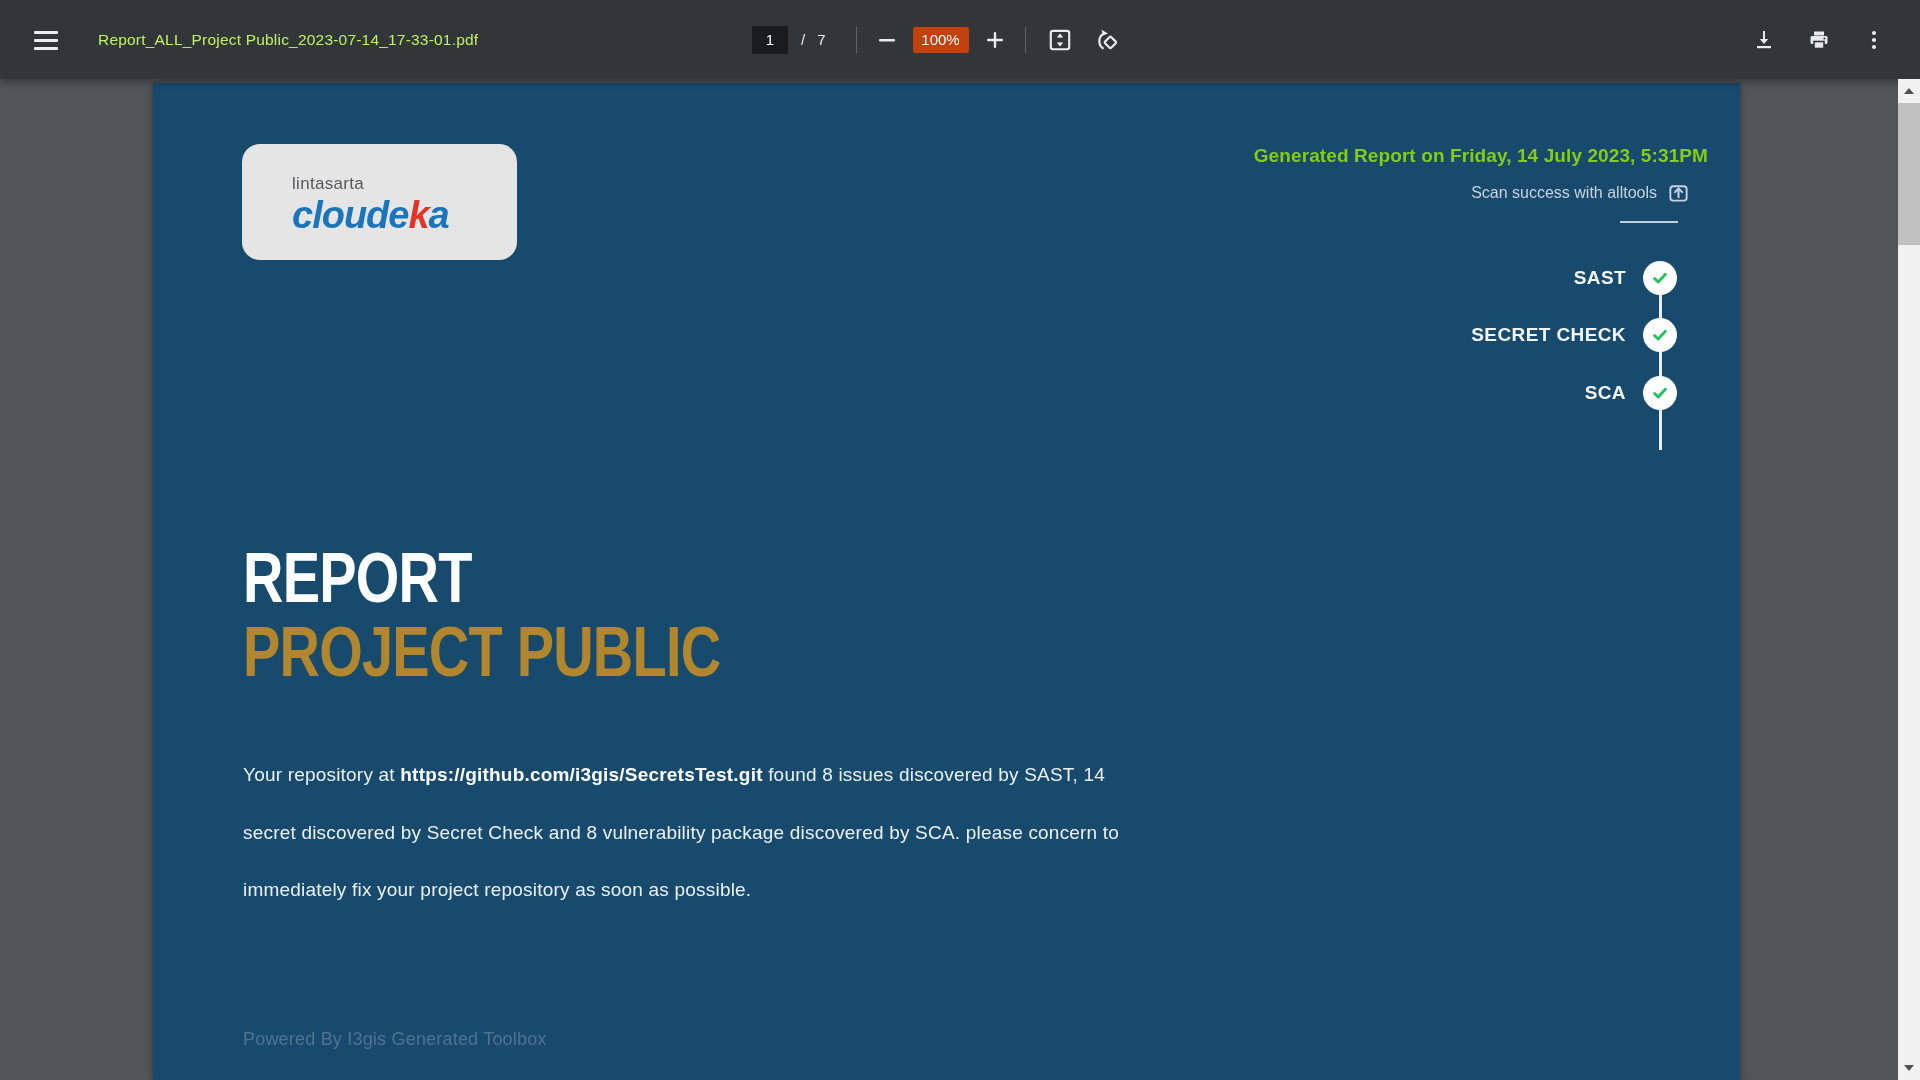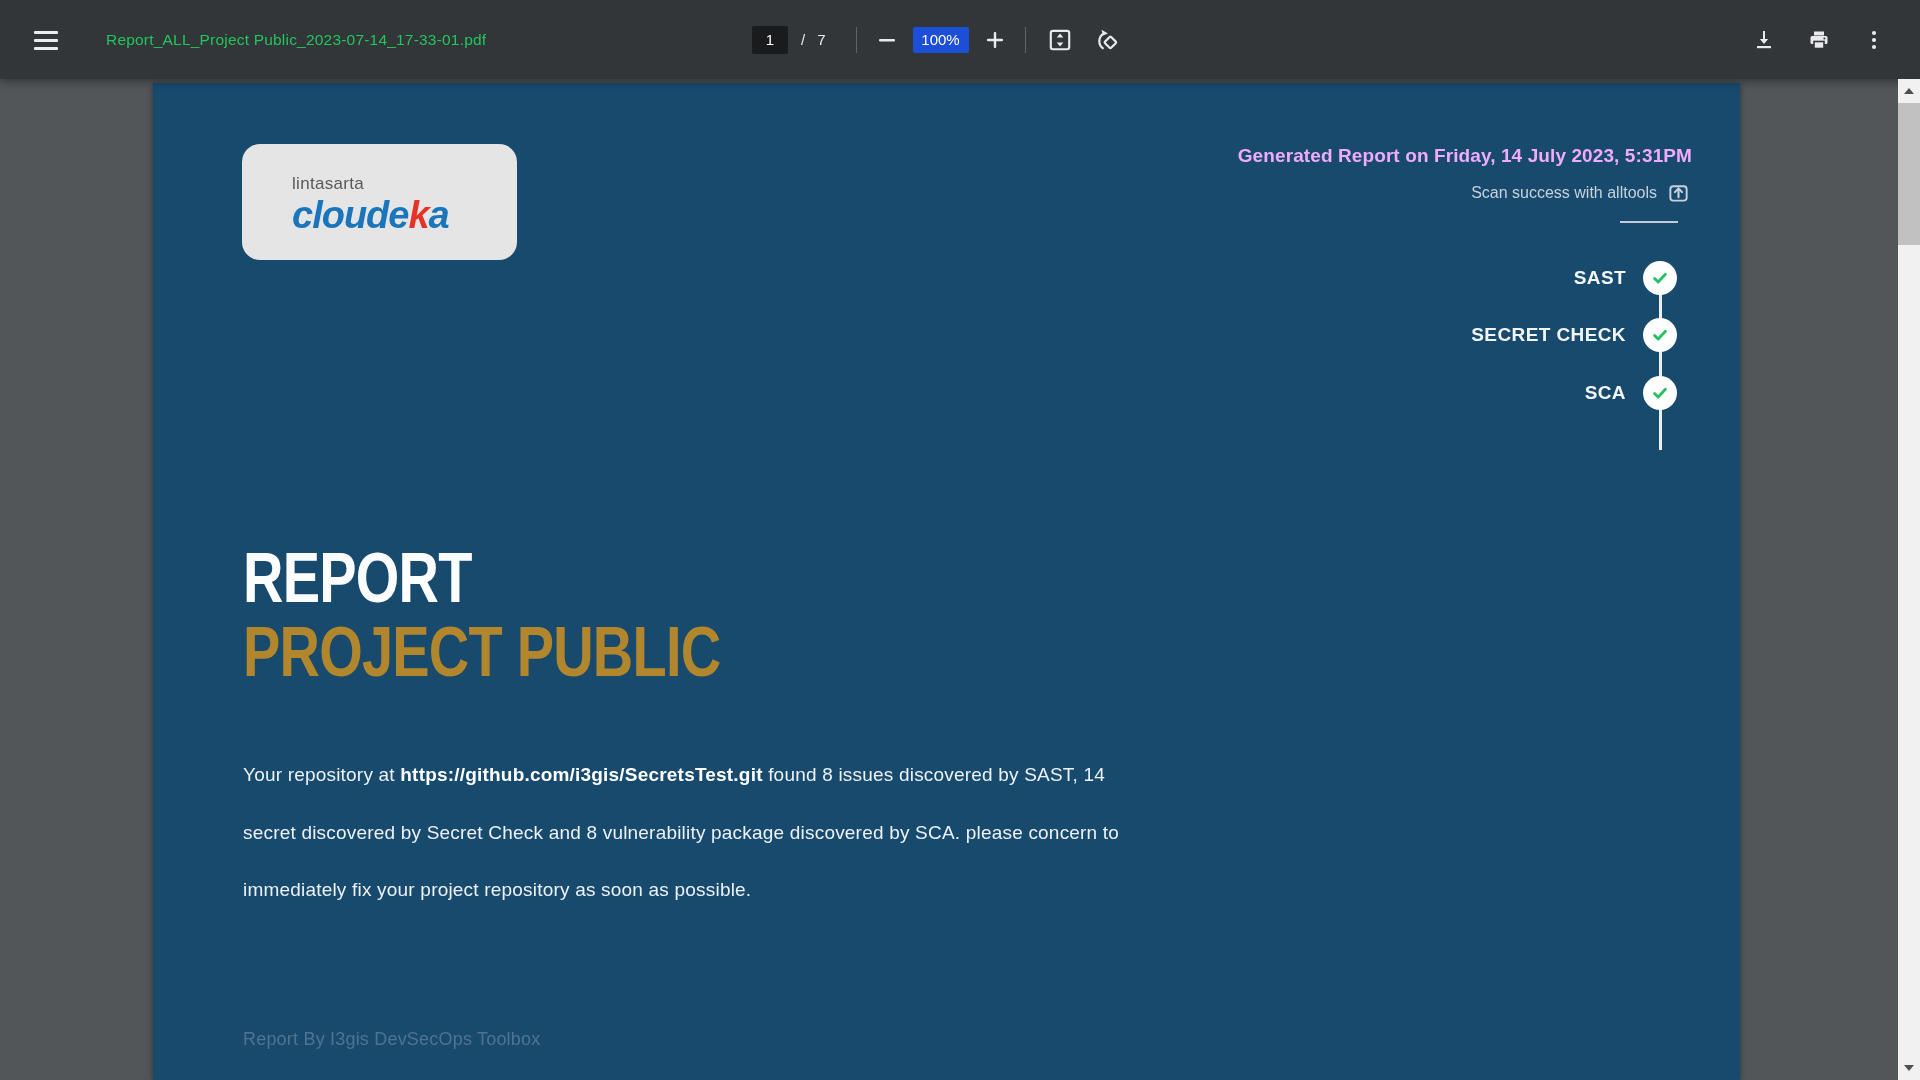--- a/index.html
+++ b/index.html
@@ -17,39 +17,39 @@
   }
   .tb-btn{
     background:transparent;border:none;padding:0;margin:0;cursor:pointer;
     width:40px;height:40px;display:flex;align-items:center;justify-content:center;
     color:#E8EAED;
   }
   .menu-btn{position:absolute;left:26px;top:20px;}
   .hamburger{display:flex;flex-direction:column;gap:5px;}
   .hamburger i{display:block;width:24px;height:3px;background:#ECEDEF;border-radius:1px;}
   .doc-title{
-    position:absolute;left:106px;top:0;height:79px;display:flex;align-items:center;
-    font-size:15.5px;color:#22c55e;letter-spacing:.2px;max-width:620px;
+    position:absolute;left:98px;top:0;height:79px;display:flex;align-items:center;
+    font-size:15.5px;color:#bef264;letter-spacing:.2px;max-width:620px;
     white-space:nowrap;overflow:hidden;
   }
   .tb-center{
     position:absolute;left:752px;top:0;height:79px;
     display:flex;align-items:center;
   }
   .page-box{
     width:32px;height:26px;background:#191B1C;border:none;border-radius:2px;
     color:#FFFFFF;font-size:15px;text-align:center;
     font-family:"Liberation Sans","DejaVu Sans",sans-serif;
   }
   .page-sep{margin-left:13px;font-size:15px;color:#E8EAED;}
   .page-total{margin-left:12px;font-size:15px;color:#E8EAED;}
   .vdiv{width:1px;height:26px;background:#5E6366;margin-left:30px;}
   .minus-btn{margin-left:10px;}
   .zoom-box{
-    margin-left:6px;width:56px;height:26px;background:#1d4ed8;border-radius:2px;
+    margin-left:6px;width:56px;height:26px;background:#c2410c;border-radius:2px;
     color:#FFFFFF;font-size:15px;display:flex;align-items:center;justify-content:center;
   }
   .plus-btn{margin-left:6px;}
   .vdiv2{margin-left:10px;}
   .fit-btn{margin-left:14px;}
   .rotate-btn{margin-left:8px;}
   .tb-right{
     position:absolute;right:26px;top:0;height:79px;
     display:flex;align-items:center;gap:15px;
   }
@@ -67,22 +67,22 @@
   }
   .logo-inner{position:absolute;left:50px;top:30px;}
   .logo-company{font-size:17px;color:#58595B;letter-spacing:.3px;}
   .logo-brand{
     font-size:38px;font-weight:700;font-style:italic;letter-spacing:-1px;
     color:#1B75BB;margin-top:1px;line-height:1.1;
   }
   .logo-brand .accent{color:#E5332A;}
   
   .gen-date{
-    position:absolute;right:48px;top:62px;
-    font-size:19px;font-weight:700;color:#f0abfc;letter-spacing:.1px;white-space:nowrap;
+    position:absolute;right:32px;top:62px;
+    font-size:19px;font-weight:700;color:#84cc16;letter-spacing:.1px;white-space:nowrap;
   }
   .scan-row{
     position:absolute;right:50px;top:98px;
     display:flex;align-items:center;
     font-size:16px;color:#C7D2DD;white-space:nowrap;
   }
   .scan-tools{}
   .scan-row svg{margin-left:10px;}
   .scan-underline{
     position:absolute;right:62px;top:138px;width:58px;height:2px;background:#C3CDD6;
@@ -278,21 +278,21 @@
       </h1>
 
       <div class="body-text">
         <div class="line">
           <span>Your repository at </span><span class="url">https://github.com/i3gis/SecretsTest.git</span><span> found 8 issues discovered by SAST, 14</span>
         </div>
         <div class="line">secret discovered by Secret Check and 8 vulnerability package discovered by SCA. please concern to</div>
         <div class="line">immediately fix your project repository as soon as possible.</div>
       </div>
 
-      <div class="page-footer">Report By I3gis DevSecOps Toolbox</div>
+      <div class="page-footer">Powered By I3gis Generated Toolbox</div>
 
     </section>
   </main>
 
   <div class="scrollbar">
     <div class="sb-btn sb-up">
       <span class="tri-up"></span>
     </div>
     <div class="sb-thumb"></div>
     <div class="sb-btn sb-down">

